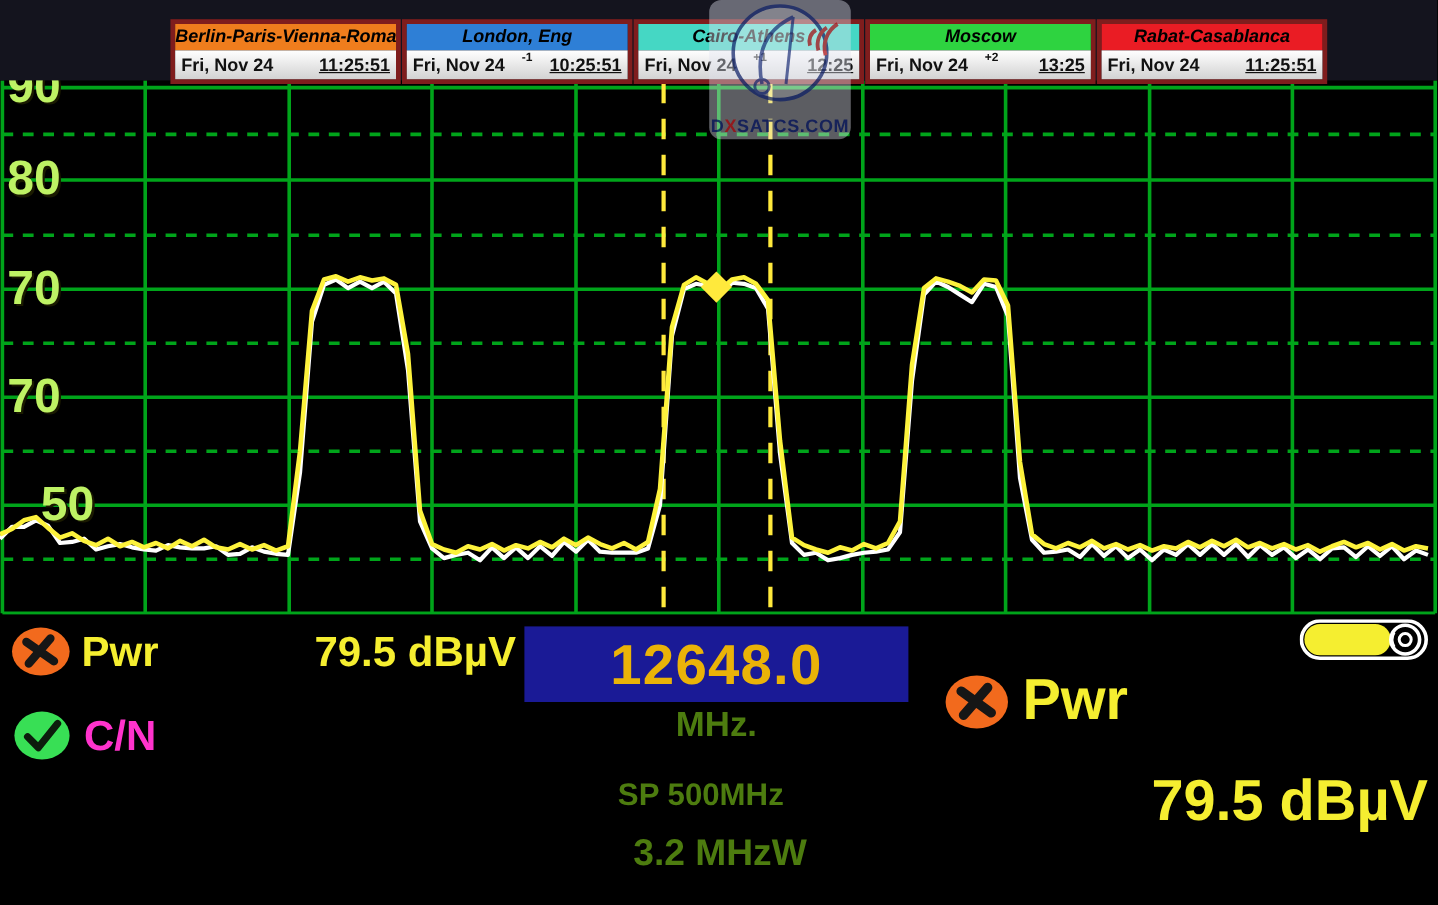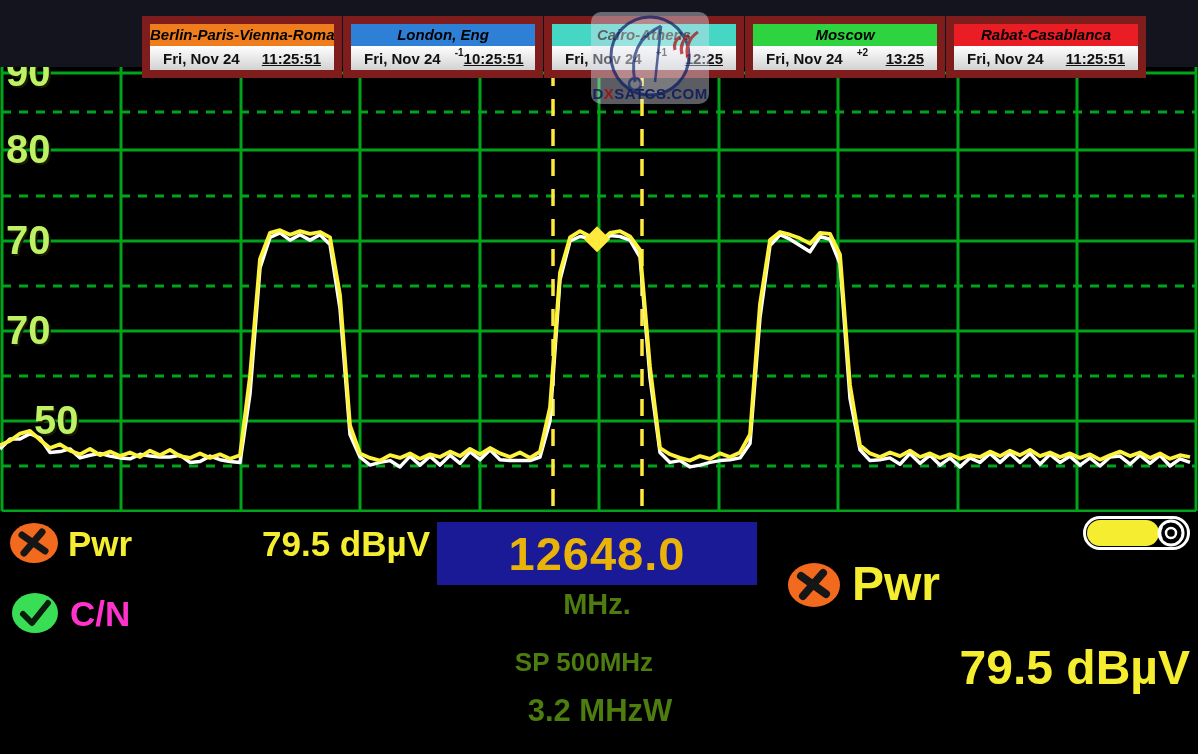--- a/index.html
+++ b/index.html
@@ -2,31 +2,31 @@
 <html><head>
 <meta charset="utf-8">
 <style>
   html,body{margin:0;padding:0;background:#000;}
   #screen{position:relative;width:1198px;height:754px;background:#000;overflow:hidden;
           font-family:"Liberation Sans",sans-serif;}
 
   
   #topbar{position:absolute;left:0;top:0;width:1198px;height:67px;background:#14141e;z-index:5;}
   #clock-table{position:absolute;left:142px;top:16px;display:flex;gap:0;}
-  .clock-col{width:184px;border:8px solid #7f1d1d;margin-right:1px;}
+  .clock-col{width:184px;border:4px solid #7f1d1d;margin-right:1px;}
   .clock-city{height:22px;line-height:22px;text-align:center;font-size:15px;font-weight:bold;
               font-style:italic;color:#000;white-space:nowrap;overflow:hidden;}
   .clock-time{height:24px;background:linear-gradient(#ffffff,#d2d2d2);display:flex;align-items:center;
-              font-size:15px;font-weight:bold;color:#111;padding:0 13px;}
+              font-size:15px;font-weight:bold;color:#111;padding:0 5px;}
   .clock-date{white-space:nowrap;}
   .clock-offset{font-size:10px;font-weight:bold;margin-left:14px;align-self:flex-start;line-height:14px;}
   .clock-hms{margin-left:auto;white-space:nowrap;text-decoration:underline;}
 
   
-  #watermark{position:absolute;left:591px;top:12px;width:118px;height:92px;z-index:8;opacity:.82;}
+  #watermark{position:absolute;left:591px;top:0;width:118px;height:116px;z-index:8;opacity:.82;}
   #watermark .badge{position:absolute;inset:0;background:rgba(225,228,240,.50);border-radius:10px;}
   #watermark .wm-text{position:absolute;left:0;right:0;bottom:2px;text-align:center;
         font-size:15px;font-weight:bold;color:#1c2a6e;letter-spacing:.5px;}
   #watermark .wm-text .wm-x{color:#b32025;}
 
   
   #plot-svg{position:absolute;left:0;top:0;z-index:1;}
   .ylab{position:absolute;left:6px;z-index:2;font-size:40px;font-weight:bold;color:#bef264;
         text-shadow:2px 2px 0 #1a1a00;line-height:1;}
 

